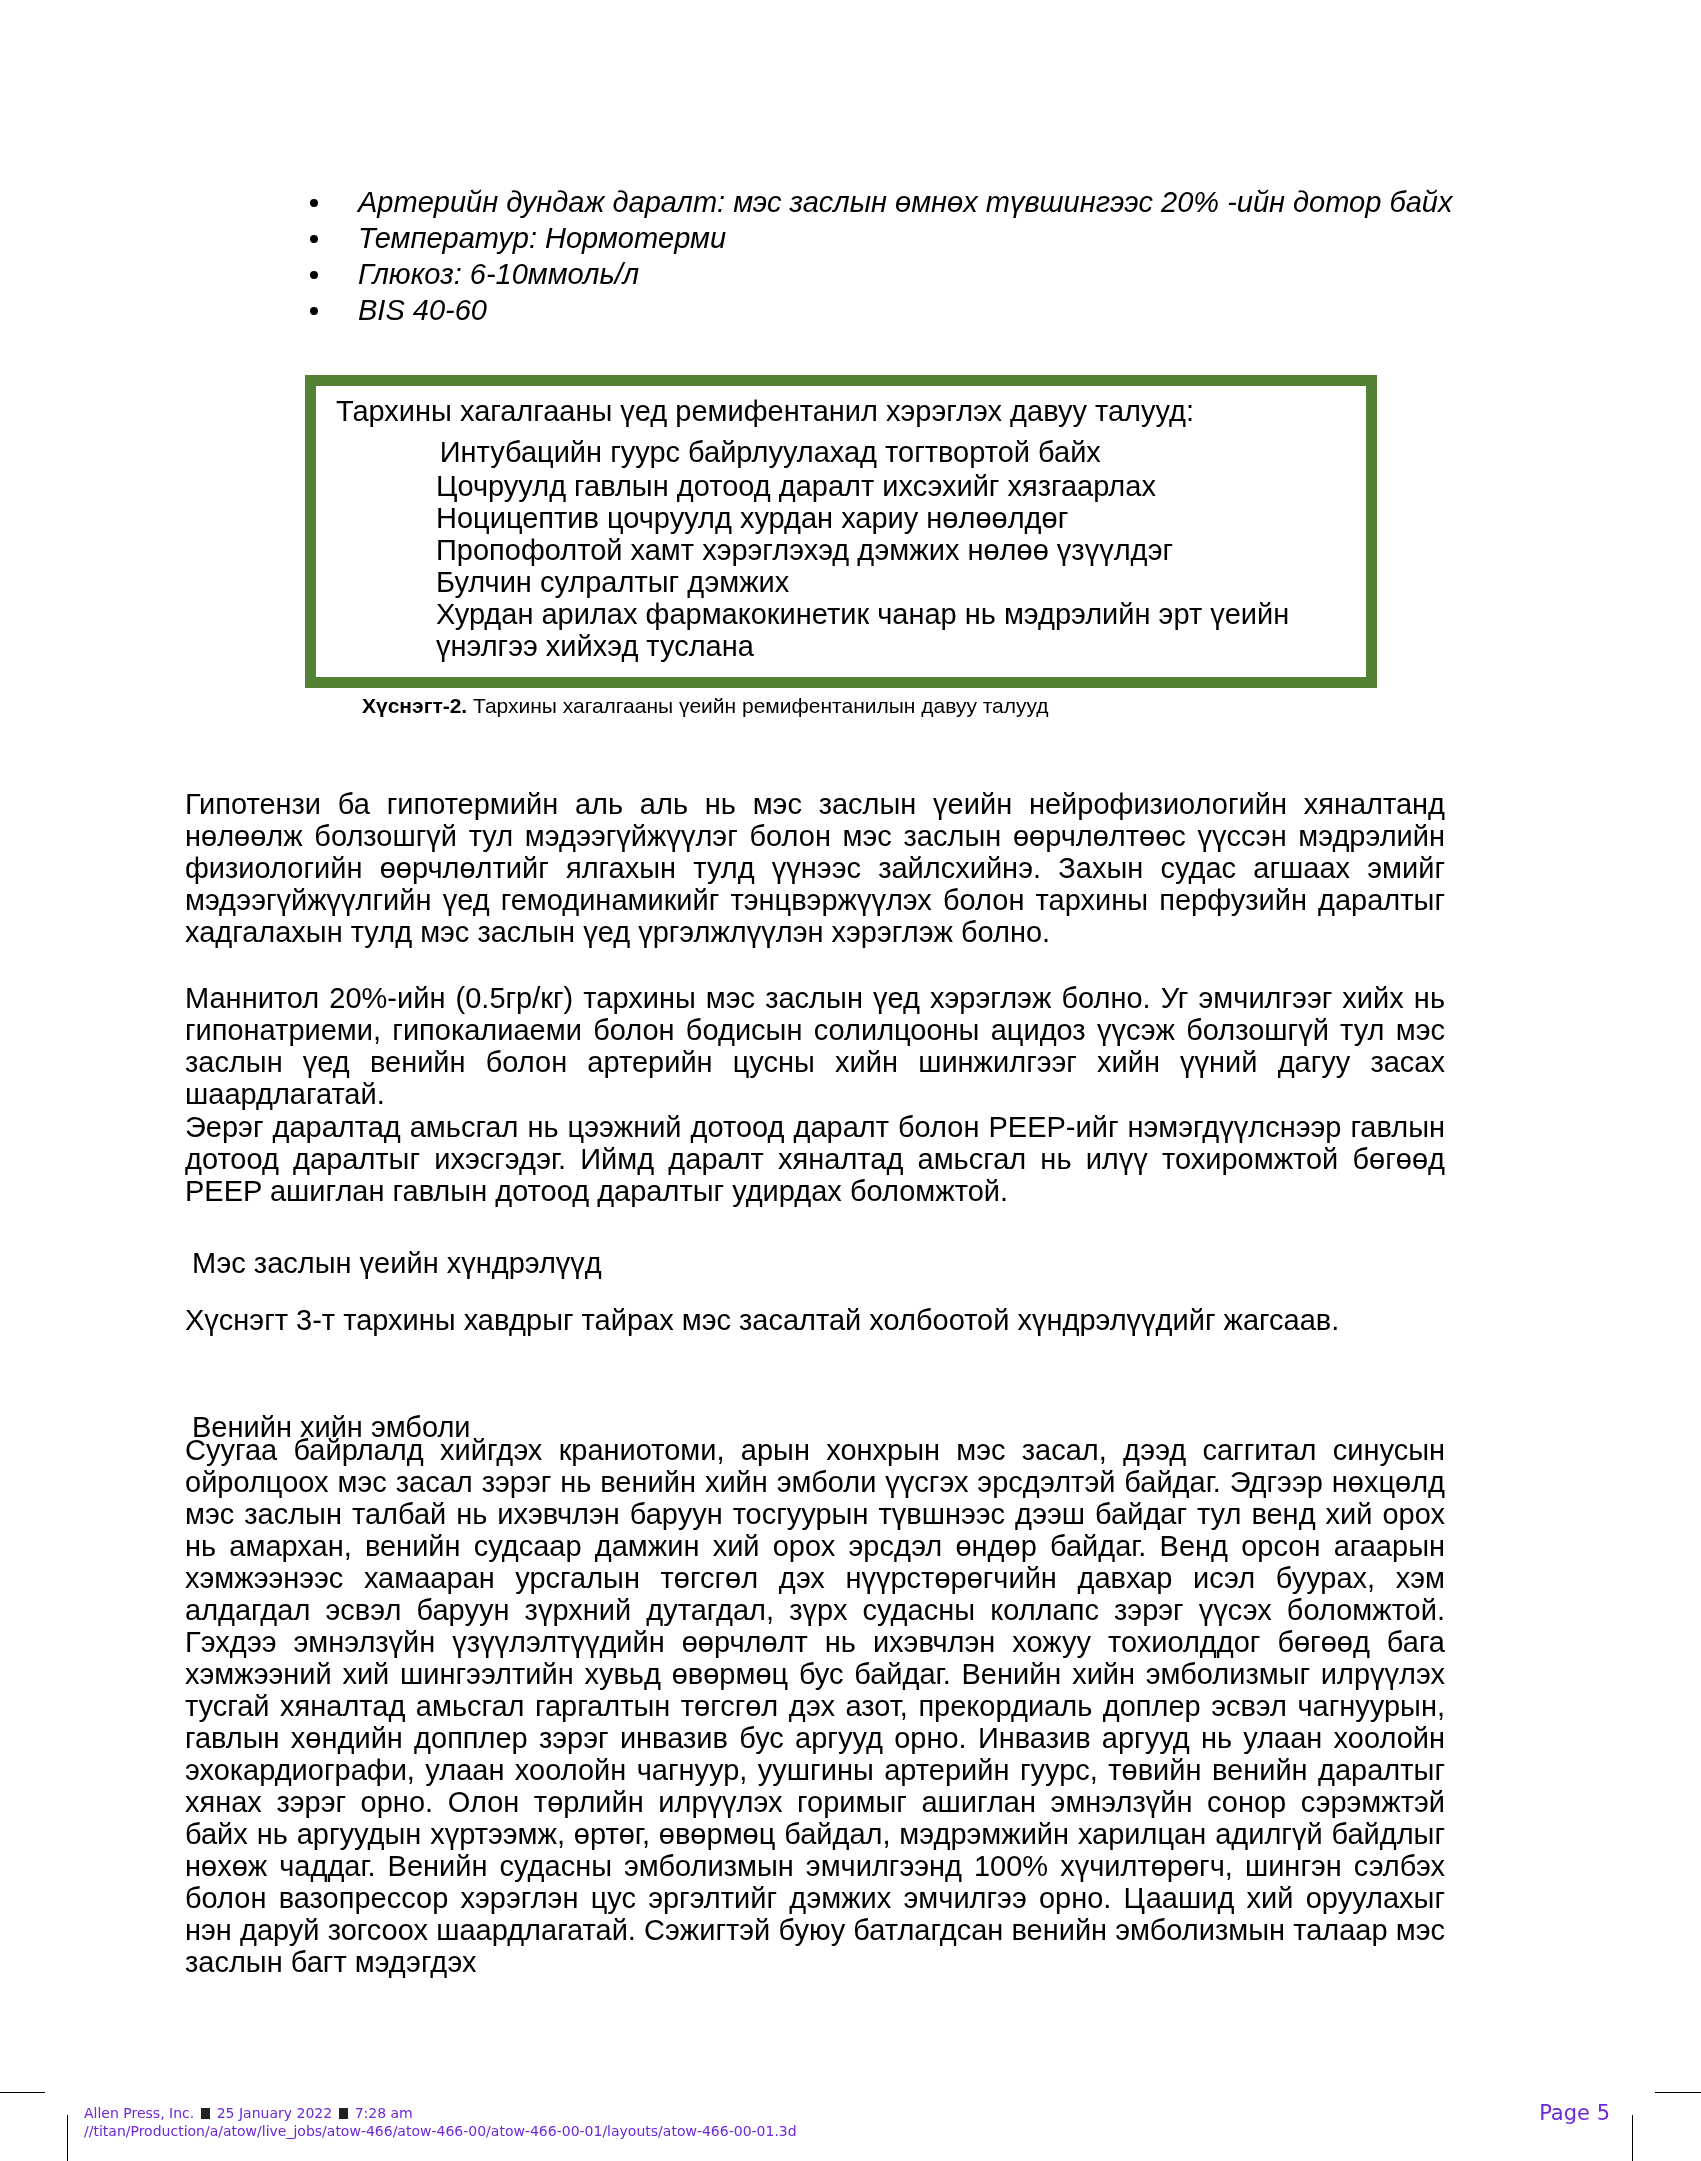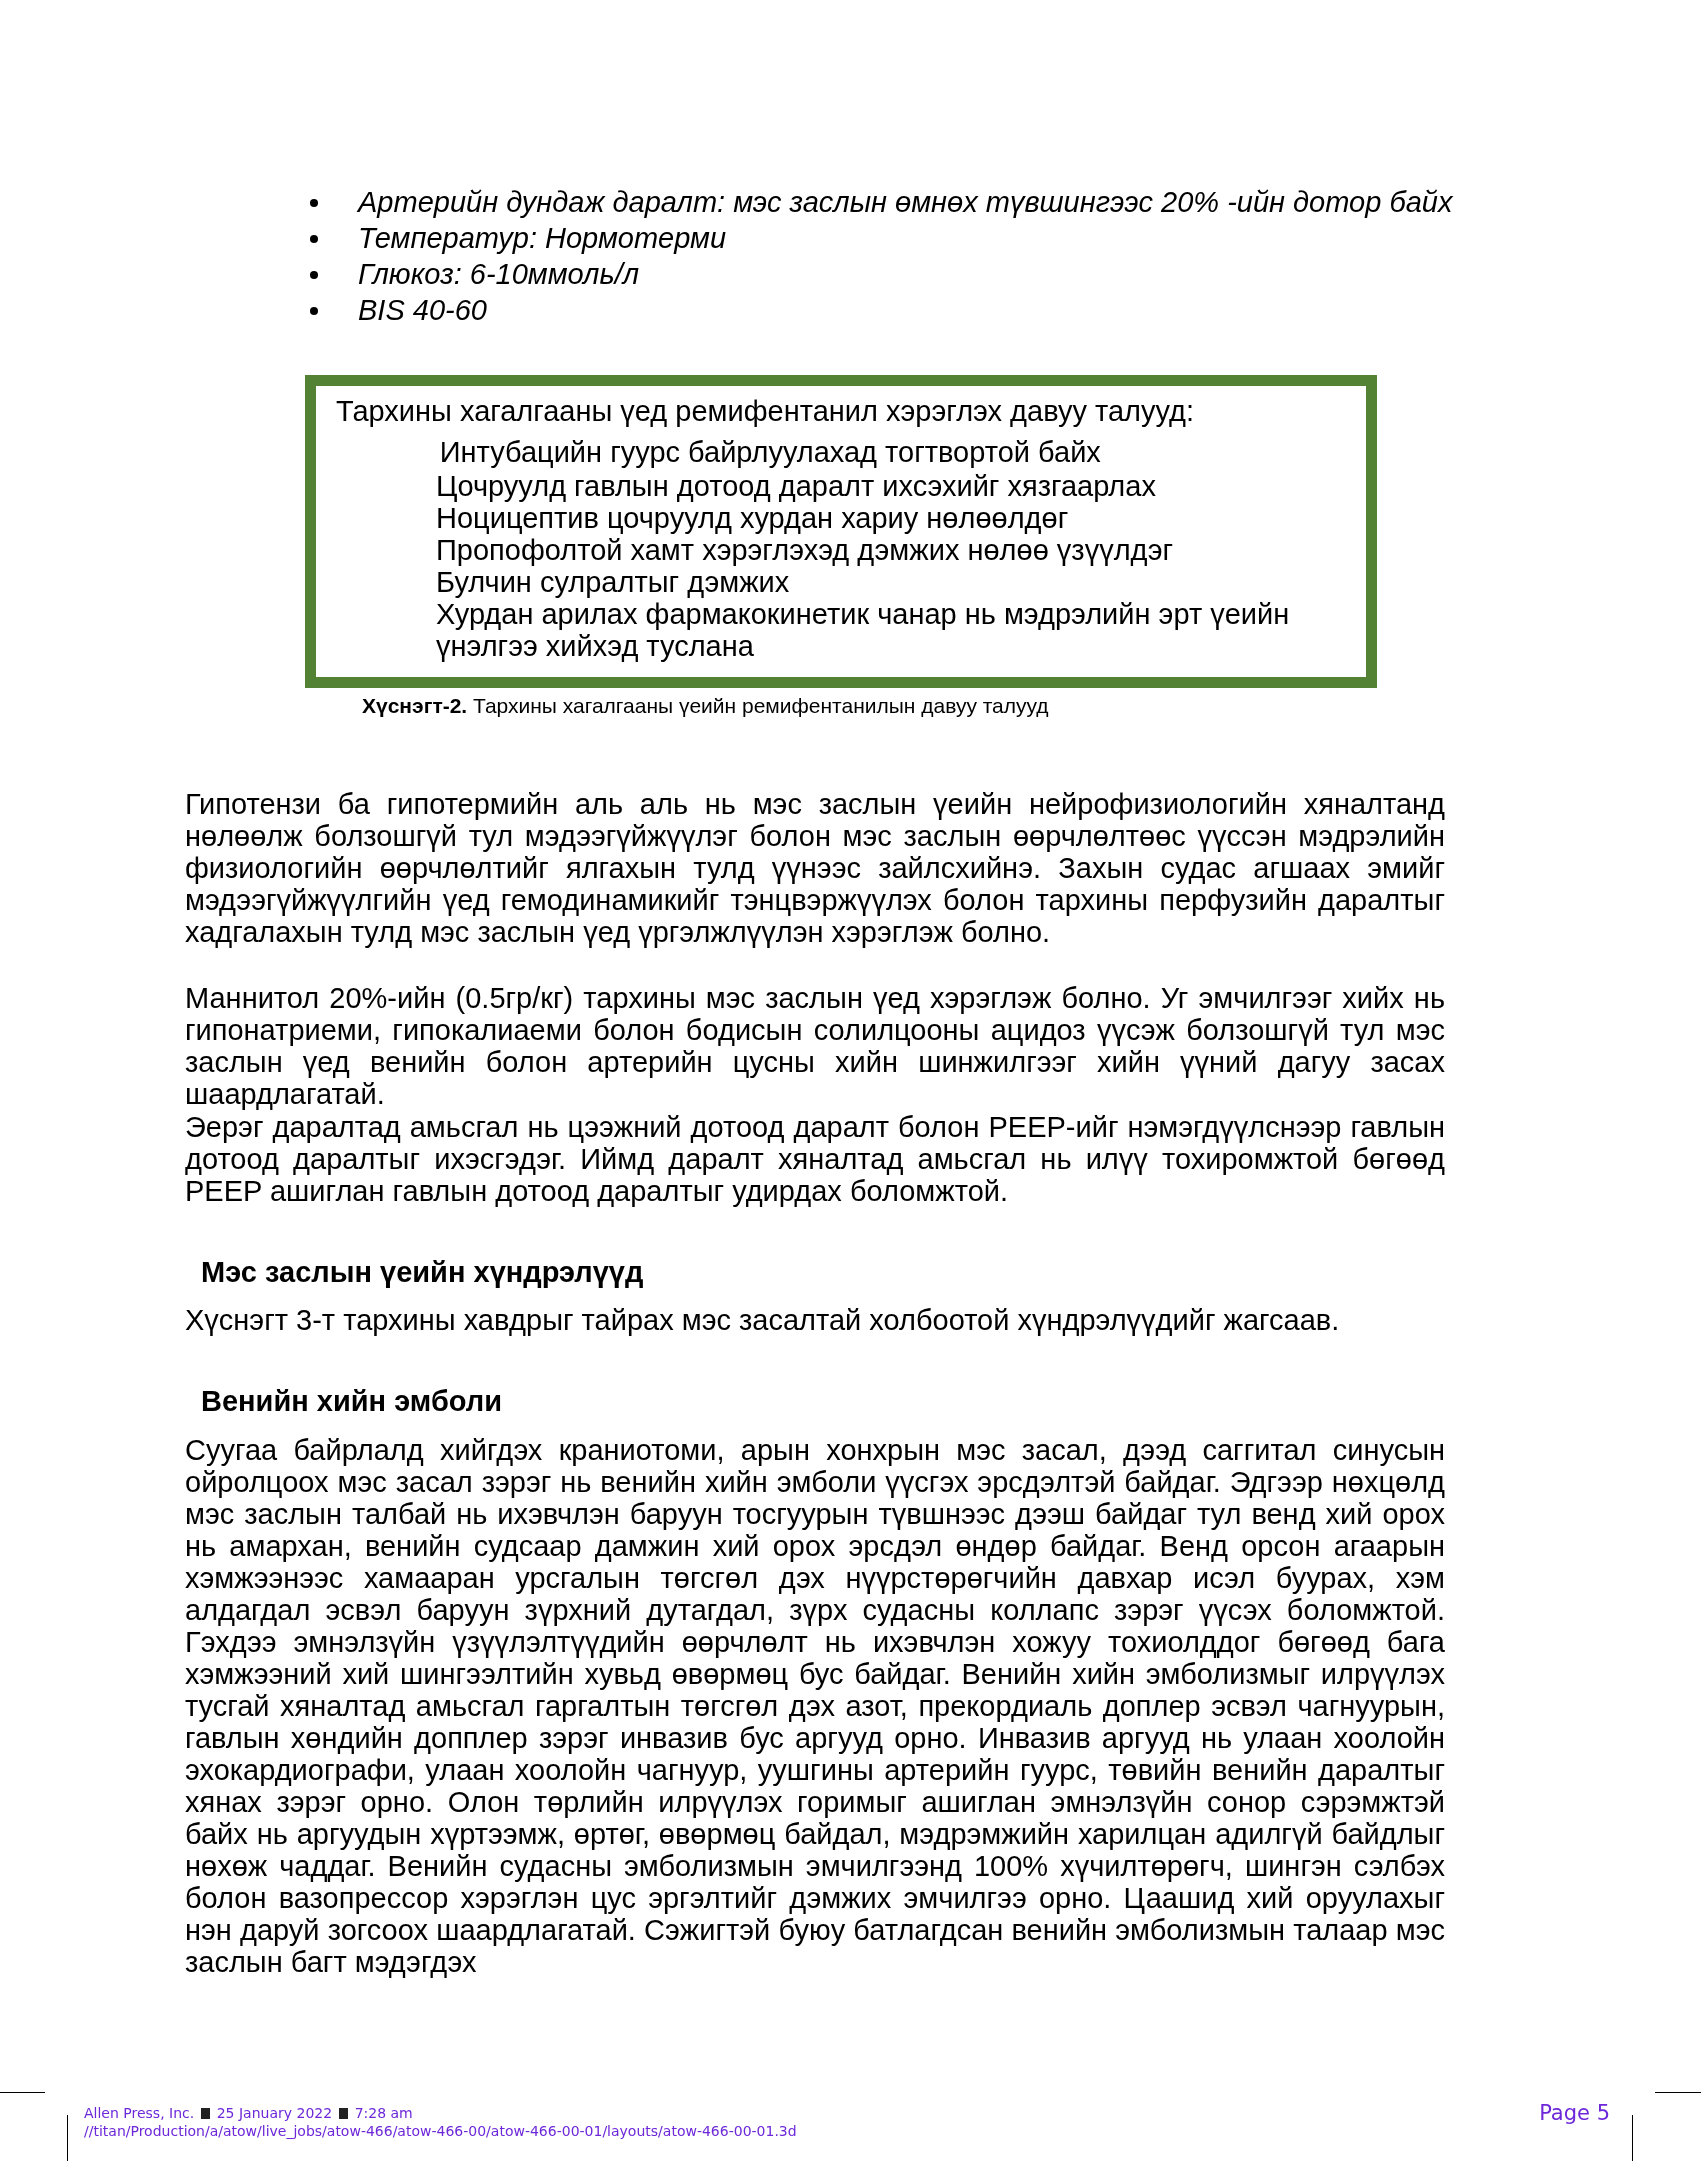--- a/index.html
+++ b/index.html
@@ -36,21 +36,21 @@
       left: 362px; top: 689px; font-size: 21px; line-height: 34px; white-space: nowrap;
     }
     .caption b { font-weight: bold; }
 
     
     .body-col { left: 185px; width: 1260px; }
     .para {
       font-size: 29px; line-height: 32px; text-align: justify;
       margin: 0;
     }
-    .heading { font-size: 29px; line-height: 32px; font-weight: bold; margin: 16px; white-space: nowrap; }
+    .heading { font-size: 29px; line-height: 32px; font-weight: normal; margin: 7px; white-space: nowrap; }
 
     
     .crop-h { height: 1.2px; background: #000; }
     .crop-v { width: 1.2px; background: #000; }
     .footer-text {
       font-family: "DejaVu Sans", sans-serif; color: #6d28d9; white-space: nowrap;
     }
     .footer-line1 { left: 84px; top: 2105px; font-size: 14px; line-height: 17px; }
     .footer-line2 { left: 84px; top: 2123px; font-size: 14px; line-height: 17px; text-align: center; }
     .footer-page  { right: 92px; top: 2105px; font-size: 21px; line-height: 17px; }
@@ -78,21 +78,21 @@
   <li>үнэлгээ хийхэд туслана</li>
 </ul>
 
 <div class="abs caption"><b>Хүснэгт-2.</b><span> Тархины хагалгааны үеийн ремифентанилын давуу талууд</span></div>
 
 <p class="abs body-col para" style="top:788px;">Гипотензи ба гипотермийн аль аль нь мэс заслын үеийн нейрофизиологийн хяналтанд нөлөөлж болзошгүй тул мэдээгүйжүүлэг болон мэс заслын өөрчлөлтөөс үүссэн мэдрэлийн физиологийн өөрчлөлтийг ялгахын тулд үүнээс зайлсхийнэ. Захын судас агшаах эмийг мэдээгүйжүүлгийн үед гемодинамикийг тэнцвэржүүлэх болон тархины перфузийн даралтыг хадгалахын тулд мэс заслын үед үргэлжлүүлэн хэрэглэж болно.</p>
 <p class="abs body-col para" style="top:982px;">Маннитол 20%-ийн (0.5гр/кг) тархины мэс заслын үед хэрэглэж болно. Уг эмчилгээг хийх нь гипонатриеми, гипокалиаеми болон бодисын солилцооны ацидоз үүсэж болзошгүй тул мэс заслын үед венийн болон артерийн цусны хийн шинжилгээг хийн үүний дагуу засах шаардлагатай.</p>
 <p class="abs body-col para" style="top:1111px;">Эерэг даралтад амьсгал нь цээжний дотоод даралт болон PEEP-ийг нэмэгдүүлснээр гавлын дотоод даралтыг ихэсгэдэг. Иймд даралт хяналтад амьсгал нь илүү тохиромжтой бөгөөд PEEP ашиглан гавлын дотоод даралтыг удирдах боломжтой.</p>
 <div class="abs body-col heading" style="top:1240px;">Мэс заслын үеийн хүндрэлүүд</div>
 <p class="abs body-col para" style="top:1304px;">Хүснэгт 3-т тархины хавдрыг тайрах мэс засалтай холбоотой хүндрэлүүдийг жагсаав.</p>
-<div class="abs body-col heading" style="top:1369px;">Венийн хийн эмболи</div>
+<div class="abs body-col heading" style="top:1404px;">Венийн хийн эмболи</div>
 <p class="abs body-col para" style="top:1434px;">Суугаа байрлалд хийгдэх краниотоми, арын хонхрын мэс засал, дээд саггитал синусын ойролцоох мэс засал зэрэг нь венийн хийн эмболи үүсгэх эрсдэлтэй байдаг. Эдгээр нөхцөлд мэс заслын талбай нь ихэвчлэн баруун тосгуурын түвшнээс дээш байдаг тул венд хий орох нь амархан, венийн судсаар дамжин хий орох эрсдэл өндөр байдаг. Венд орсон агаарын хэмжээнээс хамааран урсгалын төгсгөл дэх нүүрстөрөгчийн давхар исэл буурах, хэм алдагдал эсвэл баруун зүрхний дутагдал, зүрх судасны коллапс зэрэг үүсэх боломжтой. Гэхдээ эмнэлзүйн үзүүлэлтүүдийн өөрчлөлт нь ихэвчлэн хожуу тохиолддог бөгөөд бага хэмжээний хий шингээлтийн хувьд өвөрмөц бус байдаг. Венийн хийн эмболизмыг илрүүлэх тусгай хяналтад амьсгал гаргалтын төгсгөл дэх азот, прекордиаль доплер эсвэл чагнуурын, гавлын хөндийн допплер зэрэг инвазив бус аргууд орно. Инвазив аргууд нь улаан хоолойн эхокардиографи, улаан хоолойн чагнуур, уушгины артерийн гуурс, төвийн венийн даралтыг хянах зэрэг орно. Олон төрлийн илрүүлэх горимыг ашиглан эмнэлзүйн сонор сэрэмжтэй байх нь аргуудын хүртээмж, өртөг, өвөрмөц байдал, мэдрэмжийн харилцан адилгүй байдлыг нөхөж чаддаг. Венийн судасны эмболизмын эмчилгээнд 100% хүчилтөрөгч, шингэн сэлбэх болон вазопрессор хэрэглэн цус эргэлтийг дэмжих эмчилгээ орно. Цаашид хий оруулахыг нэн даруй зогсоох шаардлагатай. Сэжигтэй буюу батлагдсан венийн эмболизмын талаар мэс заслын багт мэдэгдэх</p>
 
 <div class="abs crop-h" style="left:0; top:2092px; width:45px;"></div>
 <div class="abs crop-v" style="left:67px; top:2115px; height:47px;"></div>
 <div class="abs crop-h" style="left:1655px; top:2092px; width:47px;"></div>
 <div class="abs crop-v" style="left:1632px; top:2115px; height:47px;"></div>
 
 <div class="abs footer-text footer-line1">
   <span>Allen Press, Inc.</span>
   <span class="sq"></span>

